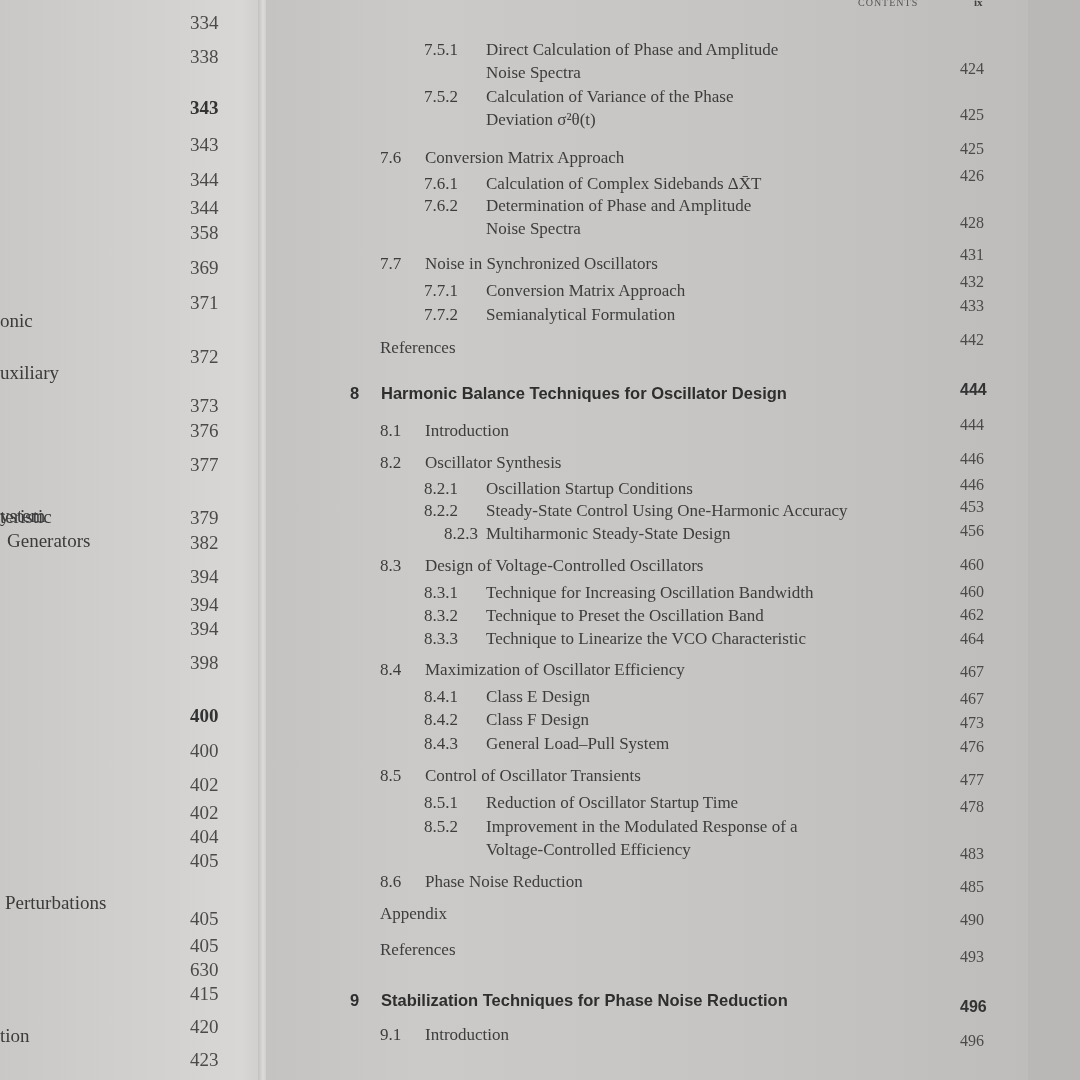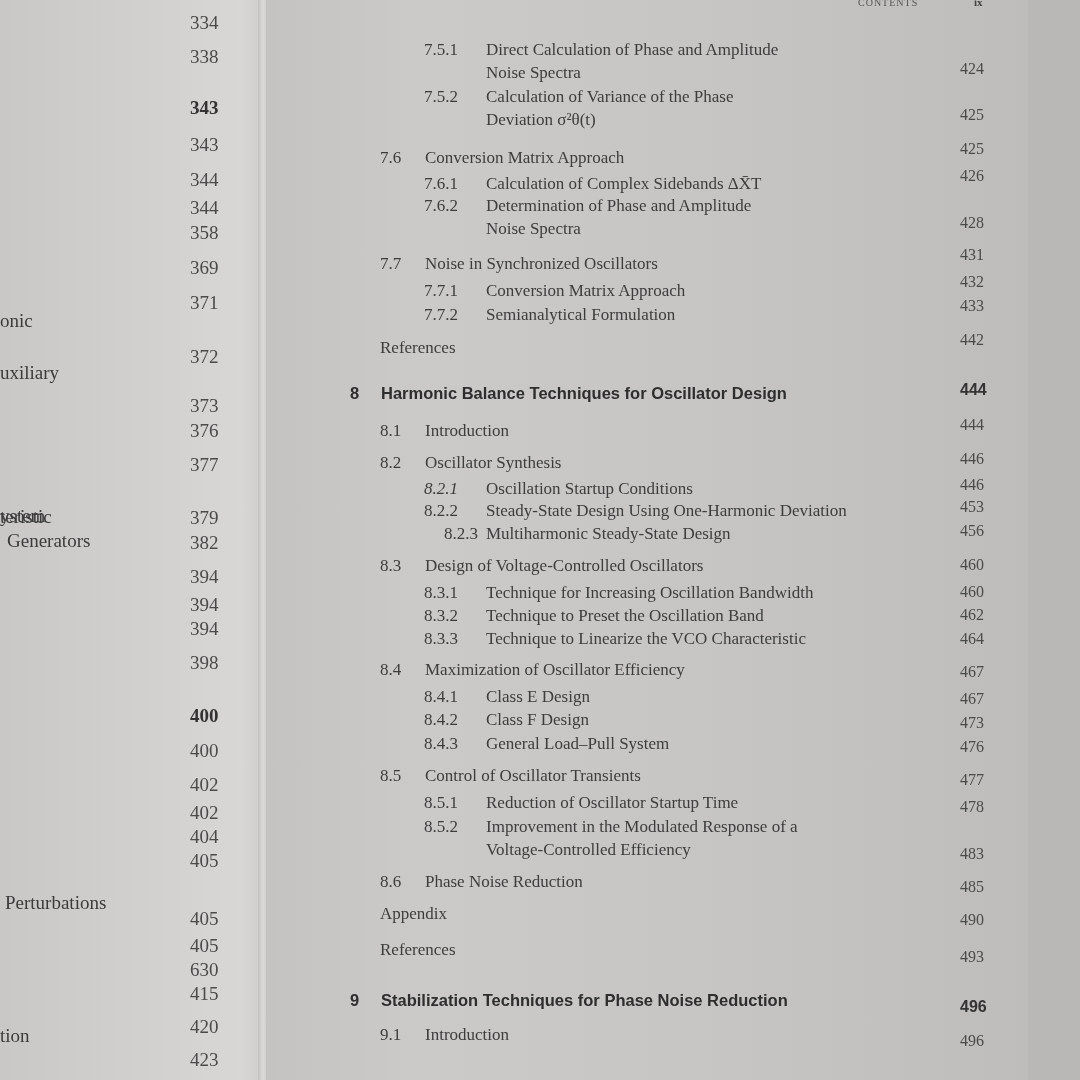--- a/index.html
+++ b/index.html
@@ -137,27 +137,27 @@
       <span class="abs rt" style="left: 114px; top: 421px;">8.1</span>
       <span class="abs rt" style="left: 159px; top: 421px;">Introduction</span>
       <span class="abs rp" style="left: 694px; top: 416px;">444</span>
     </div>
     <div>
       <span class="abs rt" style="left: 114px; top: 453px;">8.2</span>
       <span class="abs rt" style="left: 159px; top: 453px;">Oscillator Synthesis</span>
       <span class="abs rp" style="left: 694px; top: 450px;">446</span>
     </div>
     <div>
-      <span class="abs rt" style="left: 158px; top: 479px; font-style: italic;">8.2.1</span>
+      <span class="abs rt" style="left: 158px; top: 479px;">8.2.1</span>
       <span class="abs rt" style="left: 220px; top: 479px;">Oscillation Startup Conditions</span>
       <span class="abs rp" style="left: 694px; top: 476px;">446</span>
     </div>
     <div>
       <span class="abs rt" style="left: 158px; top: 501px;">8.2.2</span>
-      <span class="abs rt" style="left: 220px; top: 501px;">Steady-State Design Using One-Harmonic Deviation</span>
+      <span class="abs rt" style="left: 220px; top: 501px;">Steady-State Control Using One-Harmonic Accuracy</span>
       <span class="abs rp" style="left: 694px; top: 498px;">453</span>
     </div>
     <div>
       <span class="abs rt" style="left: 158px; top: 524px; margin-left: 20px;">8.2.3</span>
       <span class="abs rt" style="left: 220px; top: 524px;">Multiharmonic Steady-State Design</span>
       <span class="abs rp" style="left: 694px; top: 522px;">456</span>
     </div>
     <div>
       <span class="abs rt" style="left: 114px; top: 556px; text-align: right;">8.3</span>
       <span class="abs rt" style="left: 159px; top: 556px;">Design of Voltage-Controlled Oscillators</span>

